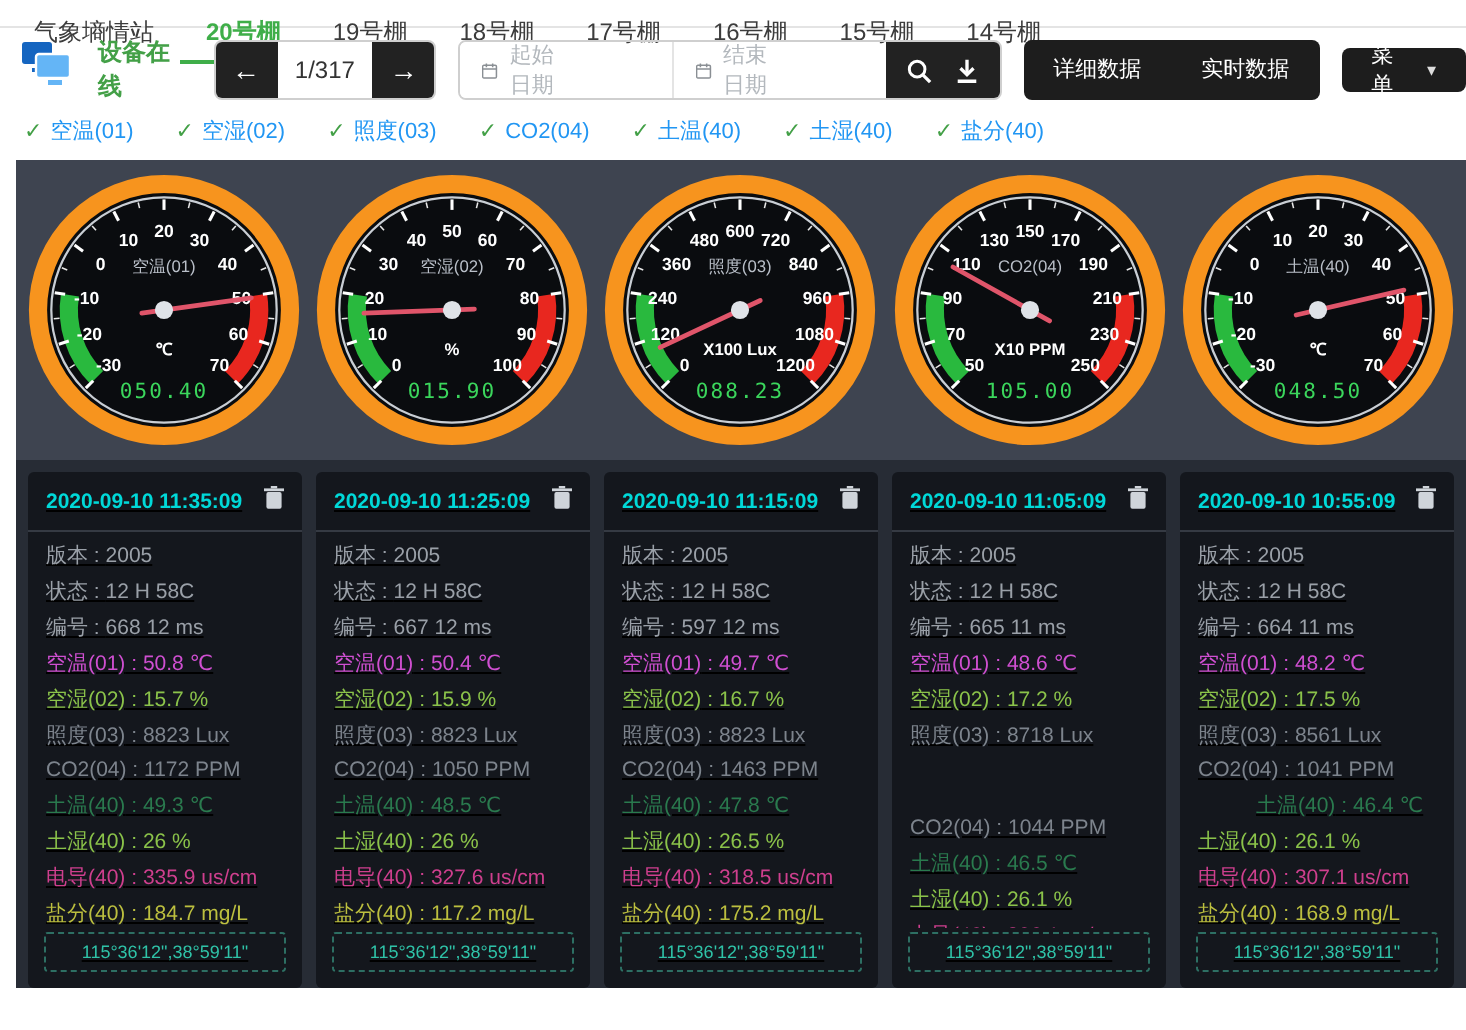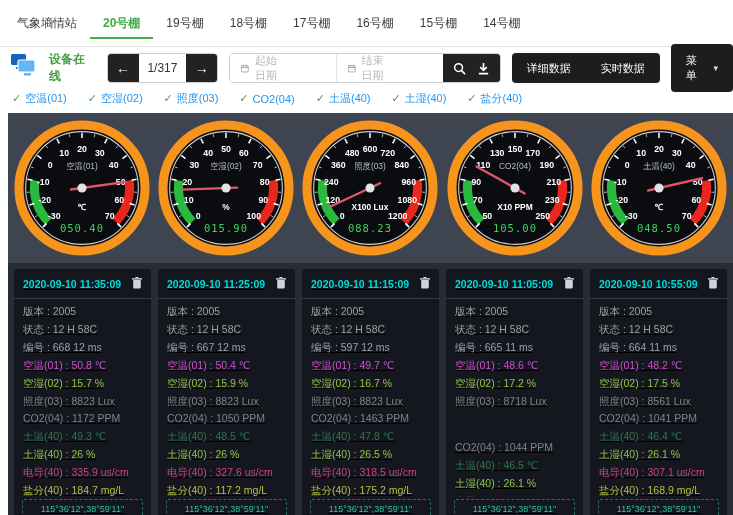--- a/index.html
+++ b/index.html
@@ -1,37 +1,37 @@
 <!DOCTYPE html>
 <html><head>
 <meta charset="utf-8">
 <style>
   * { box-sizing: border-box; margin: 0; padding: 0; }
   html,body { width:733px; height:515px; overflow:hidden; background:#fff;
     font-family:"Liberation Sans","DejaVu Sans",sans-serif; }
 
   
-  .tabbar { display:flex; align-items:center; height:47px; border-bottom:1px solid #e4e4e4; padding-left:4px; background:#fff; }
+  .tabbar { display:flex; align-items:flex-start; height:14px; border-bottom:1px solid #e4e4e4; padding-left:4px; background:#fff; }
   .tab { padding:8px 13px 7px; font-size:12px; color:#3c3c3c; cursor:pointer; white-space:nowrap; }
   .tab.active { color:#3fae49; font-weight:bold; border-bottom:2px solid #3fae49; padding-bottom:5px; }
 
   
   .toolbar { height:42px; display:flex; align-items:center; gap:11px; padding-left:10px; background:#fff; }
   .logo { flex:0 0 auto; }
   .device-status { color:#43a047; font-size:12px; font-weight:bold; margin-right:4px; }
   .pager { display:flex; border:1px solid #cfcfcf; border-radius:4px; overflow:hidden; height:30px; }
   .pager .pbtn { width:35px; background:#222; color:#fff; display:flex; align-items:center; justify-content:center; font-size:14px; cursor:pointer; }
   .pager .pcur { width:54px; display:flex; align-items:center; justify-content:center; font-size:12px; color:#333; background:#fff; }
   .dates { display:flex; border:1px solid #cfcfcf; border-radius:4px; overflow:hidden; height:30px;gap:40px; }
   .datefield { display:flex; align-items:center; gap:6px; padding:0 11px; font-size:11px; color:#b3b8bd; background:#fff; cursor:pointer; }
   .datefield + .datefield { border-left:1px solid #e4e4e4; }
   .dates .actions { display:flex; align-items:center; gap:11px; background:#222; padding:0 10px; }
   .dark-group { display:flex; align-items:center; height:30px; background:#1d1d1d; border-radius:4px; }
   .dark-btn { color:#fff; font-size:11px; padding:0 15px; line-height:30px; cursor:pointer; white-space:nowrap; }
-  .menu-btn { display:flex; align-items:center; gap:10px; height:48px; background:#1d1d1d; border-radius:4px; color:#fff; font-size:11px; padding:0 15px; cursor:pointer; }
+  .menu-btn { display:flex; align-items:center; gap:10px; height:22px; background:#1d1d1d; border-radius:4px; color:#fff; font-size:11px; padding:0 15px; cursor:pointer; }
   .menu-btn .caret { font-size:9px; color:#ddd; }
 
   
   .filters { display:flex; gap:21px; padding:2px 12px 7px; background:#fff; font-size:11px; }
   .filter { display:flex; gap:4px; align-items:center; color:#2196f3; cursor:pointer; white-space:nowrap; }
   .filter .check { color:#43a047; font-weight:bold; font-size:11px; }
 
   
   .dark { margin-left:8px; width:725px; background:#272c35; }
   .gauges { display:flex; justify-content:space-around; align-items:center; background:#3e4450; height:150px; padding:0 2px; }
@@ -476,21 +476,21 @@
             </svg></span>
         </div>
         <div class="rows">
           <div class="row" style="color: rgb(154, 160, 168);"><span>版本</span><span> : </span><span>2005</span></div>
           <div class="row" style="color: rgb(154, 160, 168);"><span>状态</span><span> : </span><span>12 H 58C</span></div>
           <div class="row" style="color: rgb(154, 160, 168);"><span>编号</span><span> : </span><span>664 11 ms</span></div>
           <div class="row" style="color: rgb(207, 79, 209);"><span>空温(01)</span><span> : </span><span>48.2 ℃</span></div>
           <div class="row" style="color: rgb(139, 195, 74);"><span>空湿(02)</span><span> : </span><span>17.5 %</span></div>
           <div class="row" style="color: rgb(125, 132, 141);"><span>照度(03)</span><span> : </span><span>8561 Lux</span></div>
           <div class="row" style="color: rgb(125, 132, 141);"><span>CO2(04)</span><span> : </span><span>1041 PPM</span></div>
-          <div class="row" style="color: rgb(42, 122, 78);"><span>土温(40)</span><span> : </span><span>46.4 ℃</span></div>
+          <div class="row" style="color: rgb(42, 122, 78); margin-left: 29px;"><span>土温(40)</span><span> : </span><span>46.4 ℃</span></div>
           <div class="row" style="color: rgb(139, 195, 74);"><span>土湿(40)</span><span> : </span><span>26.1 %</span></div>
           <div class="row" style="color: rgb(207, 63, 142);"><span>电导(40)</span><span> : </span><span>307.1 us/cm</span></div>
           <div class="row" style="color: rgb(188, 191, 63);"><span>盐分(40)</span><span> : </span><span>168.9 mg/L</span></div>
         </div>
         <div class="coords">115°36'12",38°59'11"</div>
       </div>
     </div>
 </div>
 
 </body></html>

